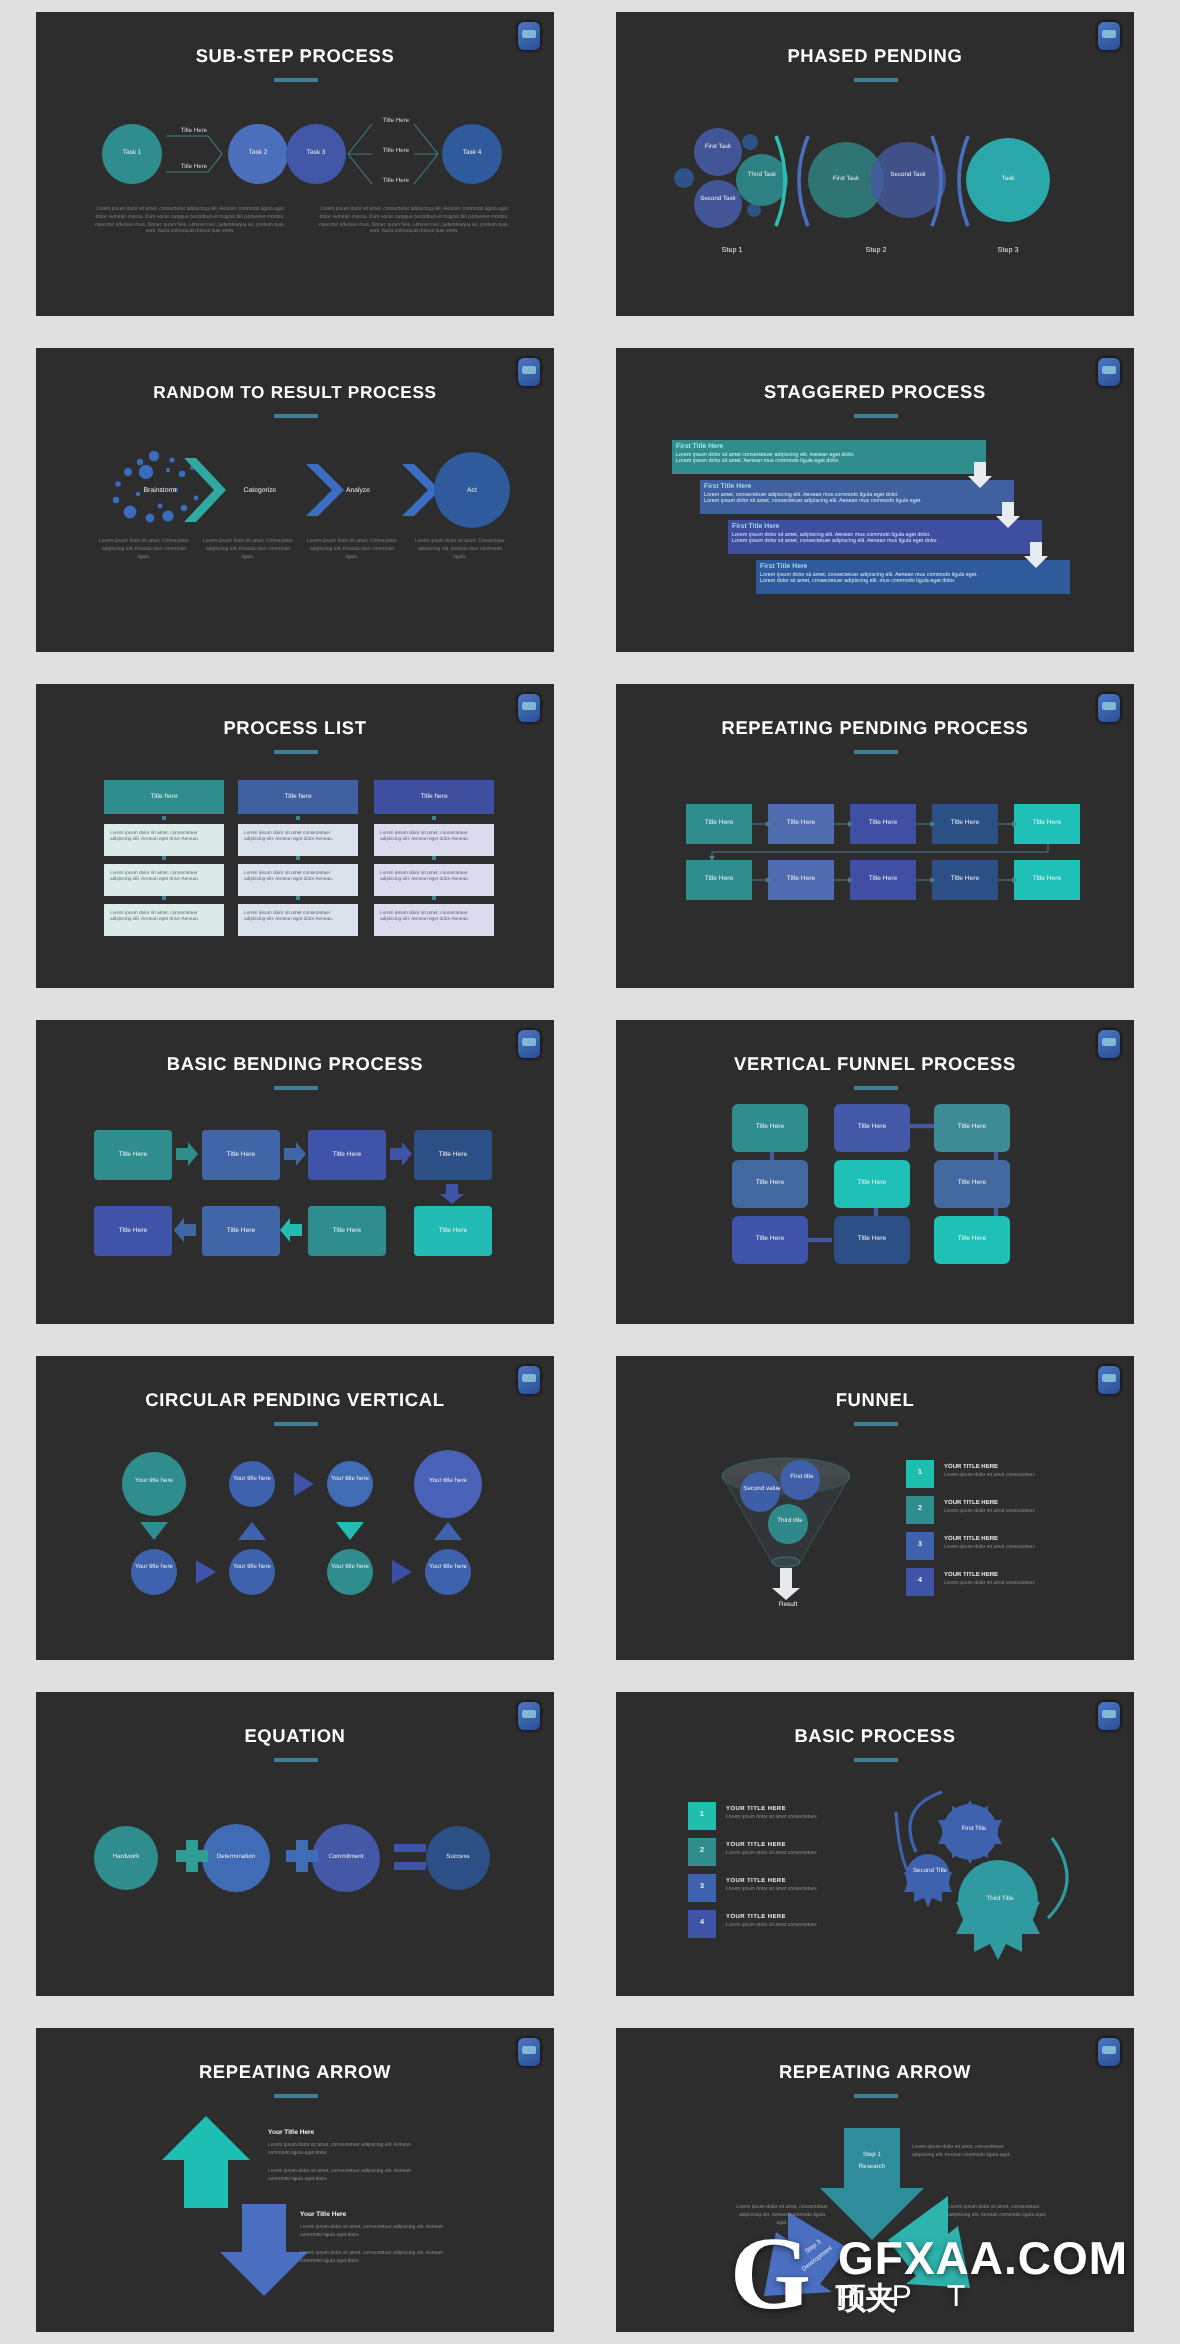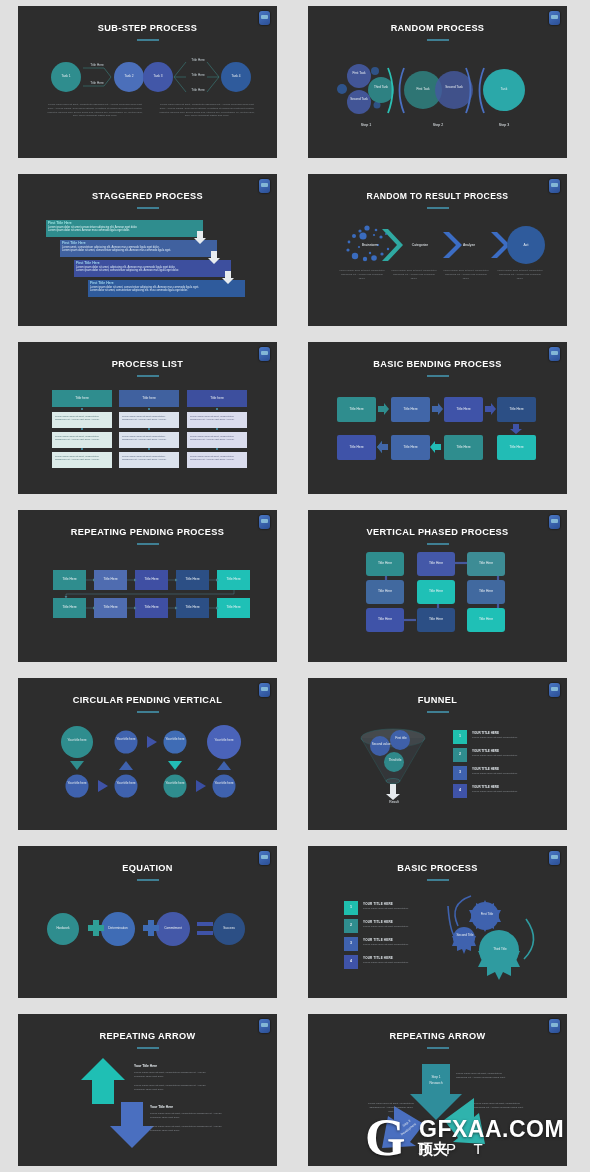--- a/index.html
+++ b/index.html
@@ -105,21 +105,21 @@
     <div class="lbl" style="left:68px;top:76px;width:22px;color:#cdd8de">Title Here</div>
     <div class="lbl" style="left:169px;top:53px;width:22px;color:#cdd8de">Title Here</div>
     <div class="lbl" style="left:169px;top:68px;width:22px;color:#cdd8de">Title Here</div>
     <div class="lbl" style="left:169px;top:83px;width:22px;color:#cdd8de">Title Here</div>
     <div class="lorem" style="left:28px;top:97px;width:98px;">Lorem ipsum dolor sit amet, consectetur adipiscing elit. Aenean commodo ligula eget dolor. Aenean massa. Cum sociis natoque penatibus et magnis dis parturient montes, nascetur ridiculus mus. Donec quam felis, ultricies nec, pellentesque eu, pretium quis, sem. Nulla consequat massa quis enim.</div>
     <div class="lorem" style="left:140px;top:97px;width:98px;">Lorem ipsum dolor sit amet, consectetur adipiscing elit. Aenean commodo ligula eget dolor. Aenean massa. Cum sociis natoque penatibus et magnis dis parturient montes, nascetur ridiculus mus. Donec quam felis, ultricies nec, pellentesque eu, pretium quis, sem. Nulla consequat massa quis enim.</div>
   </div>
 
   <div class="slide">
     <div class="logo"></div>
-    <div class="title">RANDOM PROCESS</div>
+    <div class="title">PHASED PENDING</div>
     <div class="underline"></div>
     <svg class="canvas" viewBox="0 0 259 152">
       <circle cx="34" cy="83" r="5" fill="#2f5b9c" opacity=".85"></circle>
       <circle cx="67" cy="65" r="4" fill="#2f5b9c" opacity=".8"></circle>
       <circle cx="69" cy="99" r="3.5" fill="#2f5b9c" opacity=".8"></circle>
       <circle cx="51" cy="70" r="12" fill="#44599f" opacity=".92"></circle>
       <circle cx="51" cy="96" r="12" fill="#44599f" opacity=".92"></circle>
       <circle cx="73" cy="84" r="13" fill="#2f8d8e" opacity=".88"></circle>
       <path d="M80 62 q9 22 0 45" fill="none" stroke="#2bbfb3" stroke-width="1.8"></path>
       <path d="M96 62 q-9 22 0 45" fill="none" stroke="#4a6fc0" stroke-width="1.8"></path>
@@ -131,20 +131,60 @@
     </svg>
     <div class="lbl" style="left:41px;top:66px;width:20px;">First Task</div>
     <div class="lbl" style="left:41px;top:92px;width:20px;">Second Task</div>
     <div class="lbl" style="left:63px;top:80px;width:20px;">Third Task</div>
     <div class="lbl" style="left:103px;top:82px;width:24px;">First Task</div>
     <div class="lbl" style="left:134px;top:80px;width:24px;">Second Task</div>
     <div class="lbl" style="left:186px;top:82px;width:20px;">Task</div>
     <div class="lbl" style="left:46px;top:117px;width:24px;font-size:3.6px;">Step 1</div>
     <div class="lbl" style="left:118px;top:117px;width:24px;font-size:3.6px;">Step 2</div>
     <div class="lbl" style="left:184px;top:117px;width:24px;font-size:3.6px;">Step 3</div>
+  </div>
+
+  <div class="slide">
+    <div class="logo"></div>
+    <div class="title sm">RANDOM TO RESULT PROCESS</div>
+    <div class="underline"></div>
+    <svg class="canvas" viewBox="0 0 259 152">
+      <g fill="#3a6bbd">
+        <circle cx="52" cy="57" r="1.6"></circle>
+          <circle cx="59" cy="54" r="2.6"></circle>
+          <circle cx="68" cy="56" r="1.3"></circle>
+        <circle cx="46" cy="62" r="2"></circle>
+          <circle cx="55" cy="62" r="3.6"></circle>
+          <circle cx="66" cy="61" r="1.1"></circle>
+        <circle cx="41" cy="68" r="1.4"></circle>
+          <circle cx="73" cy="63" r="1.6"></circle>
+          <circle cx="78" cy="60" r="1"></circle>
+        <circle cx="40" cy="76" r="1.6"></circle>
+          <circle cx="47" cy="82" r="3.2"></circle>
+          <circle cx="57" cy="85" r="2.2"></circle>
+        <circle cx="66" cy="84" r="2.8"></circle>
+          <circle cx="74" cy="80" r="1.6"></circle>
+          <circle cx="80" cy="75" r="1.2"></circle>
+        <circle cx="62" cy="79" r="1.2"></circle>
+          <circle cx="51" cy="73" r="1.1"></circle>
+          <circle cx="70" cy="71" r="1.1"></circle>
+      </g>
+      <path d="M74 55 L89 71 L74 87 L80 87 L95 71 L80 55 Z" fill="#2fa9a2"></path>
+      <path d="M135 58 L148 71 L135 84 L141 84 L154 71 L141 58 Z" fill="#3c6dc4"></path>
+      <path d="M183 58 L196 71 L183 84 L189 84 L202 71 L189 58 Z" fill="#3c6dc4"></path>
+      <circle cx="218" cy="71" r="19" fill="#2f5b9c"></circle>
+    </svg>
+    <div class="lbl" style="left:45px;top:69px;width:34px;font-size:3.4px;">Brainstorm</div>
+    <div class="lbl" style="left:95px;top:69px;width:34px;font-size:3.4px;">Categorize</div>
+    <div class="lbl" style="left:144px;top:69px;width:34px;font-size:3.4px;">Analyze</div>
+    <div class="lbl" style="left:206px;top:69px;width:24px;font-size:3.4px;">Act</div>
+    <div class="lorem" style="left:30px;top:95px;width:48px;">Lorem ipsum dolor sit amet. Consectetur adipiscing elit. Aenean mus commodo ligula.</div>
+    <div class="lorem" style="left:82px;top:95px;width:48px;">Lorem ipsum dolor sit amet. Consectetur adipiscing elit. Aenean mus commodo ligula.</div>
+    <div class="lorem" style="left:134px;top:95px;width:48px;">Lorem ipsum dolor sit amet. Consectetur adipiscing elit. Aenean mus commodo ligula.</div>
+    <div class="lorem" style="left:188px;top:95px;width:48px;">Lorem ipsum dolor sit amet. Consectetur adipiscing elit. Aenean mus commodo ligula.</div>
   </div>
 
   <div class="slide">
     <div class="logo"></div>
     <div class="title">STAGGERED PROCESS</div>
     <div class="underline"></div>
     <svg class="canvas" viewBox="0 0 259 152">
       <rect x="28" y="46" width="157" height="17" fill="#2f8d8e"></rect>
       <rect x="42" y="66" width="157" height="17" fill="#40619f"></rect>
       <rect x="56" y="86" width="157" height="17" fill="#3d4f9e"></rect>
@@ -170,60 +210,20 @@
     </div>
     <div style="position:absolute;left:72px;top:107px;width:150px;">
       <div style="color:#9fd6ef;font-size:3.4px;font-weight:bold;">First Title Here</div>
       <div style="color:#dde9f5;font-size:2.7px;margin-top:1px;">Lorem ipsum dolor sit amet, consectetuer adipiscing elit. Aenean mus commodo ligula eget.</div>
       <div style="color:#dde9f5;font-size:2.7px;">Lorem dolor sit amet, consectetuer adipiscing elit. mus commodo ligula eget dolor.</div>
     </div>
   </div>
 
   <div class="slide">
     <div class="logo"></div>
-    <div class="title sm">RANDOM TO RESULT PROCESS</div>
-    <div class="underline"></div>
-    <svg class="canvas" viewBox="0 0 259 152">
-      <g fill="#3a6bbd">
-        <circle cx="52" cy="57" r="1.6"></circle>
-          <circle cx="59" cy="54" r="2.6"></circle>
-          <circle cx="68" cy="56" r="1.3"></circle>
-        <circle cx="46" cy="62" r="2"></circle>
-          <circle cx="55" cy="62" r="3.6"></circle>
-          <circle cx="66" cy="61" r="1.1"></circle>
-        <circle cx="41" cy="68" r="1.4"></circle>
-          <circle cx="73" cy="63" r="1.6"></circle>
-          <circle cx="78" cy="60" r="1"></circle>
-        <circle cx="40" cy="76" r="1.6"></circle>
-          <circle cx="47" cy="82" r="3.2"></circle>
-          <circle cx="57" cy="85" r="2.2"></circle>
-        <circle cx="66" cy="84" r="2.8"></circle>
-          <circle cx="74" cy="80" r="1.6"></circle>
-          <circle cx="80" cy="75" r="1.2"></circle>
-        <circle cx="62" cy="79" r="1.2"></circle>
-          <circle cx="51" cy="73" r="1.1"></circle>
-          <circle cx="70" cy="71" r="1.1"></circle>
-      </g>
-      <path d="M74 55 L89 71 L74 87 L80 87 L95 71 L80 55 Z" fill="#2fa9a2"></path>
-      <path d="M135 58 L148 71 L135 84 L141 84 L154 71 L141 58 Z" fill="#3c6dc4"></path>
-      <path d="M183 58 L196 71 L183 84 L189 84 L202 71 L189 58 Z" fill="#3c6dc4"></path>
-      <circle cx="218" cy="71" r="19" fill="#2f5b9c"></circle>
-    </svg>
-    <div class="lbl" style="left:45px;top:69px;width:34px;font-size:3.4px;">Brainstorm</div>
-    <div class="lbl" style="left:95px;top:69px;width:34px;font-size:3.4px;">Categorize</div>
-    <div class="lbl" style="left:144px;top:69px;width:34px;font-size:3.4px;">Analyze</div>
-    <div class="lbl" style="left:206px;top:69px;width:24px;font-size:3.4px;">Act</div>
-    <div class="lorem" style="left:30px;top:95px;width:48px;">Lorem ipsum dolor sit amet. Consectetur adipiscing elit. Aenean mus commodo ligula.</div>
-    <div class="lorem" style="left:82px;top:95px;width:48px;">Lorem ipsum dolor sit amet. Consectetur adipiscing elit. Aenean mus commodo ligula.</div>
-    <div class="lorem" style="left:134px;top:95px;width:48px;">Lorem ipsum dolor sit amet. Consectetur adipiscing elit. Aenean mus commodo ligula.</div>
-    <div class="lorem" style="left:188px;top:95px;width:48px;">Lorem ipsum dolor sit amet. Consectetur adipiscing elit. Aenean mus commodo ligula.</div>
-  </div>
-
-  <div class="slide">
-    <div class="logo"></div>
     <div class="title">PROCESS LIST</div>
     <div class="underline"></div>
     <div class="box" style="left:34px;top:48px;width:60px;height:17px;background:#2f8d8e;">Title here</div>
     <div class="box" style="left:101px;top:48px;width:60px;height:17px;background:#40619f;">Title here</div>
     <div class="box" style="left:169px;top:48px;width:60px;height:17px;background:#3d4f9e;">Title here</div>
     <div style="position:absolute;left:34px;top:70px;width:60px;height:16px;background:#dcebe9;color:#4a6d70;font-size:2.4px;padding:3px;line-height:1.35;">Lorem ipsum dolor sit amet, consectetuer adipiscing elit. Aenean eget dolor Aenean.</div>
     <div style="position:absolute;left:34px;top:90px;width:60px;height:16px;background:#dcebe9;color:#4a6d70;font-size:2.4px;padding:3px;line-height:1.35;">Lorem ipsum dolor sit amet, consectetuer adipiscing elit. Aenean eget dolor Aenean.</div>
     <div style="position:absolute;left:34px;top:110px;width:60px;height:16px;background:#dcebe9;color:#4a6d70;font-size:2.4px;padding:3px;line-height:1.35;">Lorem ipsum dolor sit amet, consectetuer adipiscing elit. Aenean eget dolor Aenean.</div>
     <div style="position:absolute;left:101px;top:70px;width:60px;height:16px;background:#dbe2ec;color:#52607a;font-size:2.4px;padding:3px;line-height:1.35;">Lorem ipsum dolor sit amet consectetuer adipiscing elit. Aenean eget dolor Aenean.</div>
     <div style="position:absolute;left:101px;top:90px;width:60px;height:16px;background:#dbe2ec;color:#52607a;font-size:2.4px;padding:3px;line-height:1.35;">Lorem ipsum dolor sit amet consectetuer adipiscing elit. Aenean eget dolor Aenean.</div>
@@ -241,43 +241,20 @@
           <rect x="130" y="106" width="2" height="2"></rect>
         <rect x="198" y="66" width="2" height="2"></rect>
           <rect x="198" y="86" width="2" height="2"></rect>
           <rect x="198" y="106" width="2" height="2"></rect>
       </g>
     </svg>
   </div>
 
   <div class="slide">
     <div class="logo"></div>
-    <div class="title">BASIC BENDING PROCESS</div>
-    <div class="underline"></div>
-    <div class="box" style="left:29px;top:55px;width:39px;height:25px;background:#2f8d8e;border-radius:2px;">Title Here</div>
-    <div class="box" style="left:83px;top:55px;width:39px;height:25px;background:#4166a8;border-radius:2px;">Title Here</div>
-    <div class="box" style="left:136px;top:55px;width:39px;height:25px;background:#3f53a8;border-radius:2px;">Title Here</div>
-    <div class="box" style="left:189px;top:55px;width:39px;height:25px;background:#2c4f85;border-radius:2px;">Title Here</div>
-    <div class="box" style="left:29px;top:93px;width:39px;height:25px;background:#3f53a8;border-radius:2px;">Title Here</div>
-    <div class="box" style="left:83px;top:93px;width:39px;height:25px;background:#4166a8;border-radius:2px;">Title Here</div>
-    <div class="box" style="left:136px;top:93px;width:39px;height:25px;background:#2f8d8e;border-radius:2px;">Title Here</div>
-    <div class="box" style="left:189px;top:93px;width:39px;height:25px;background:#22bcb5;border-radius:2px;">Title Here</div>
-    <svg class="canvas" viewBox="0 0 259 152">
-      <path d="M70 64 h6 v-3 l5 6 l-5 6 v-3 h-6 z" fill="#2f8d8e"></path>
-      <path d="M124 64 h6 v-3 l5 6 l-5 6 v-3 h-6 z" fill="#4166a8"></path>
-      <path d="M177 64 h6 v-3 l5 6 l-5 6 v-3 h-6 z" fill="#3f53a8"></path>
-      <path d="M205 82 v5 h-3 l6 5 l6 -5 h-3 v-5 z" fill="#3f53a8"></path>
-      <path d="M133 102 h-6 v-3 l-5 6 l5 6 v-3 h6 z" fill="#22bcb5"></path>
-      <path d="M80 102 h-6 v-3 l-5 6 l5 6 v-3 h6 z" fill="#2f8d8e"></path>
-      <path d="M26 102 h-6 v-3 l-5 6 l5 6 v-3 h6 z" transform="translate(54 0)" fill="#4166a8"></path>
-    </svg>
-  </div>
-
-  <div class="slide">
-    <div class="logo"></div>
     <div class="title">REPEATING PENDING PROCESS</div>
     <div class="underline"></div>
     <div class="box" style="left:35px;top:60px;width:33px;height:20px;background:#2f8d8e;">Title Here</div>
     <div class="box" style="left:76px;top:60px;width:33px;height:20px;background:#4f6cb0;">Title Here</div>
     <div class="box" style="left:117px;top:60px;width:33px;height:20px;background:#3f4fa3;">Title Here</div>
     <div class="box" style="left:158px;top:60px;width:33px;height:20px;background:#2c4f85;">Title Here</div>
     <div class="box" style="left:199px;top:60px;width:33px;height:20px;background:#1fc0b6;">Title Here</div>
     <div class="box" style="left:35px;top:88px;width:33px;height:20px;background:#2f8d8e;">Title Here</div>
     <div class="box" style="left:76px;top:88px;width:33px;height:20px;background:#4f6cb0;">Title Here</div>
     <div class="box" style="left:117px;top:88px;width:33px;height:20px;background:#3f4fa3;">Title Here</div>
@@ -304,21 +281,44 @@
           <path d="M116 96.6 l2.6 1.4 l-2.6 1.4z"></path>
         <path d="M157 96.6 l2.6 1.4 l-2.6 1.4z"></path>
           <path d="M198 96.6 l2.6 1.4 l-2.6 1.4z"></path>
         <path d="M46.6 86 l1.4 2.6 l1.4 -2.6z"></path>
       </g>
     </svg>
   </div>
 
   <div class="slide">
     <div class="logo"></div>
-    <div class="title">VERTICAL PHASED PROCESS</div>
+    <div class="title">BASIC BENDING PROCESS</div>
+    <div class="underline"></div>
+    <div class="box" style="left:29px;top:55px;width:39px;height:25px;background:#2f8d8e;border-radius:2px;">Title Here</div>
+    <div class="box" style="left:83px;top:55px;width:39px;height:25px;background:#4166a8;border-radius:2px;">Title Here</div>
+    <div class="box" style="left:136px;top:55px;width:39px;height:25px;background:#3f53a8;border-radius:2px;">Title Here</div>
+    <div class="box" style="left:189px;top:55px;width:39px;height:25px;background:#2c4f85;border-radius:2px;">Title Here</div>
+    <div class="box" style="left:29px;top:93px;width:39px;height:25px;background:#3f53a8;border-radius:2px;">Title Here</div>
+    <div class="box" style="left:83px;top:93px;width:39px;height:25px;background:#4166a8;border-radius:2px;">Title Here</div>
+    <div class="box" style="left:136px;top:93px;width:39px;height:25px;background:#2f8d8e;border-radius:2px;">Title Here</div>
+    <div class="box" style="left:189px;top:93px;width:39px;height:25px;background:#22bcb5;border-radius:2px;">Title Here</div>
+    <svg class="canvas" viewBox="0 0 259 152">
+      <path d="M70 64 h6 v-3 l5 6 l-5 6 v-3 h-6 z" fill="#2f8d8e"></path>
+      <path d="M124 64 h6 v-3 l5 6 l-5 6 v-3 h-6 z" fill="#4166a8"></path>
+      <path d="M177 64 h6 v-3 l5 6 l-5 6 v-3 h-6 z" fill="#3f53a8"></path>
+      <path d="M205 82 v5 h-3 l6 5 l6 -5 h-3 v-5 z" fill="#3f53a8"></path>
+      <path d="M133 102 h-6 v-3 l-5 6 l5 6 v-3 h6 z" fill="#22bcb5"></path>
+      <path d="M80 102 h-6 v-3 l-5 6 l5 6 v-3 h6 z" fill="#2f8d8e"></path>
+      <path d="M26 102 h-6 v-3 l-5 6 l5 6 v-3 h6 z" transform="translate(54 0)" fill="#4166a8"></path>
+    </svg>
+  </div>
+
+  <div class="slide">
+    <div class="logo"></div>
+    <div class="title">VERTICAL FUNNEL PROCESS</div>
     <div class="underline"></div>
     <svg class="canvas" viewBox="0 0 259 152">
       <g stroke="#46589d" stroke-width="2.2">
         <path d="M146 53 h13"></path>
           <path d="M78 66 v13"></path>
           <path d="M190 66 v13"></path>
         <path d="M130 93 v13"></path>
           <path d="M190 93 v13"></path>
           <path d="M95 110 h13"></path>
       </g>

